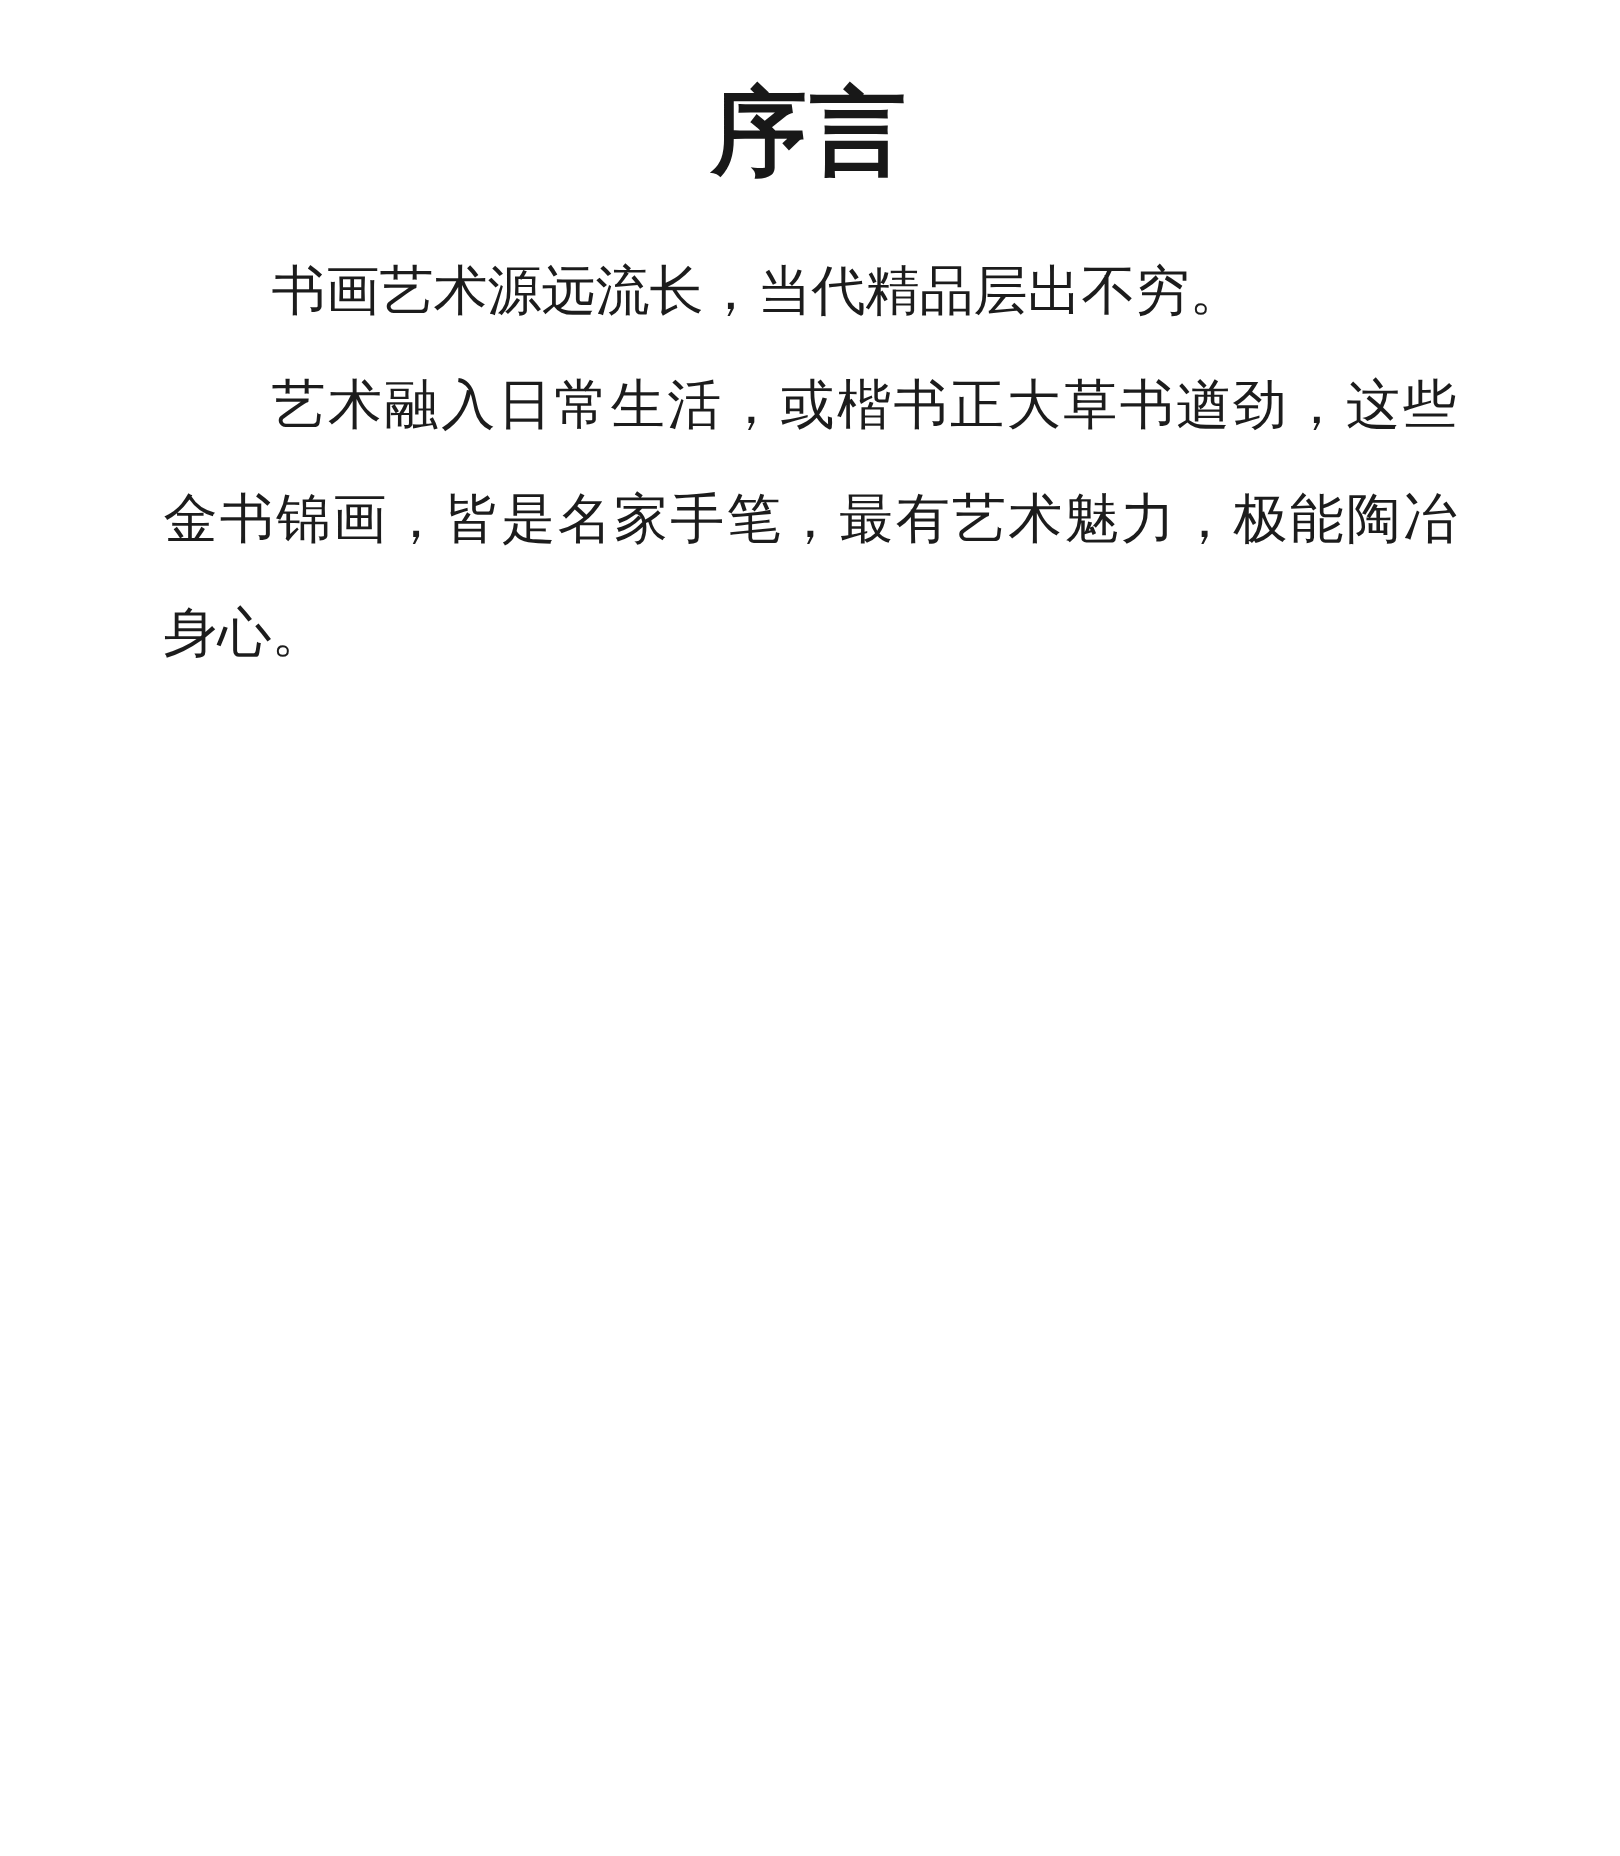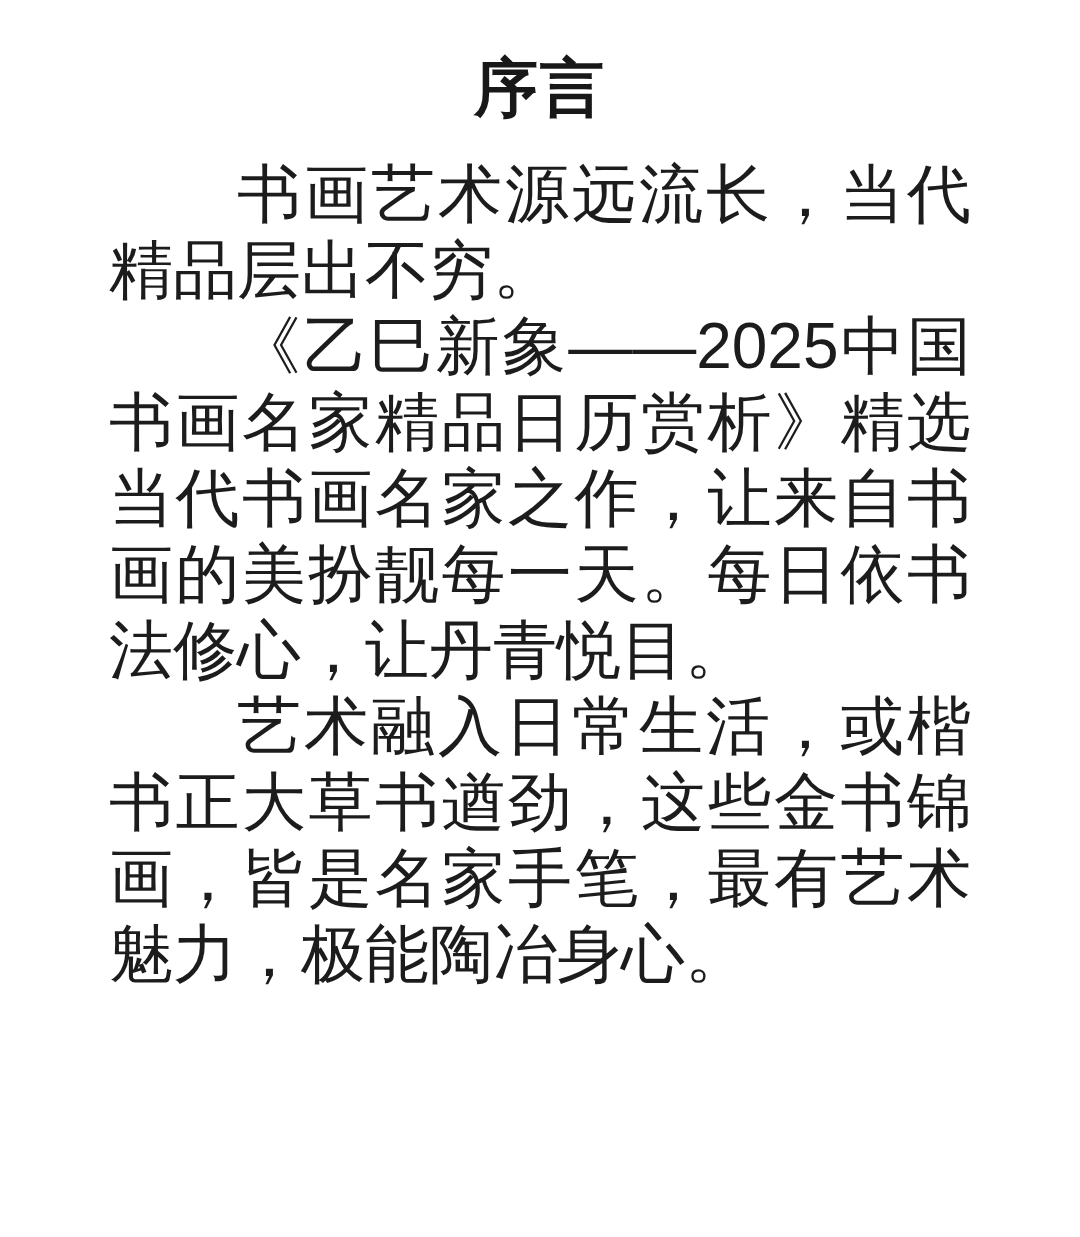--- a/index.html
+++ b/index.html
@@ -22,35 +22,34 @@
     margin: 0 0 32px 0;
     text-align: center;
     font-size: 64px;
     line-height: 72px;
     font-weight: bold;
     color: #181818;
     letter-spacing: 2px;
   }
   .content {
     color: #1c1c1c;
-    font-size: 64px;
+    font-size: 36px;
     line-height: 76px;
   }
   .content p {
     margin: 0;
     text-indent: 2em;
     text-align: justify;
     text-justify: inter-ideograph;
     word-break: break-all;
     overflow-wrap: break-word;
   }
 </style>
 </head>
 <body>
 
 <div class="page">
   <h1 class="page-title">序言</h1>
   <div class="content">
     <p>书画艺术源远流长，当代精品层出不穷。</p>
-    <p>《乙巳新象——2025中国书画名家精品日历赏析》精选当代书画名家之作，让来自书画的美扮靓每一天。每日依书法修心，让丹青悦目。</p>
     <p>艺术融入日常生活，或楷书正大草书遒劲，这些金书锦画，皆是名家手笔，最有艺术魅力，极能陶冶身心。</p>
   </div>
 </div>
 
 </body></html>

